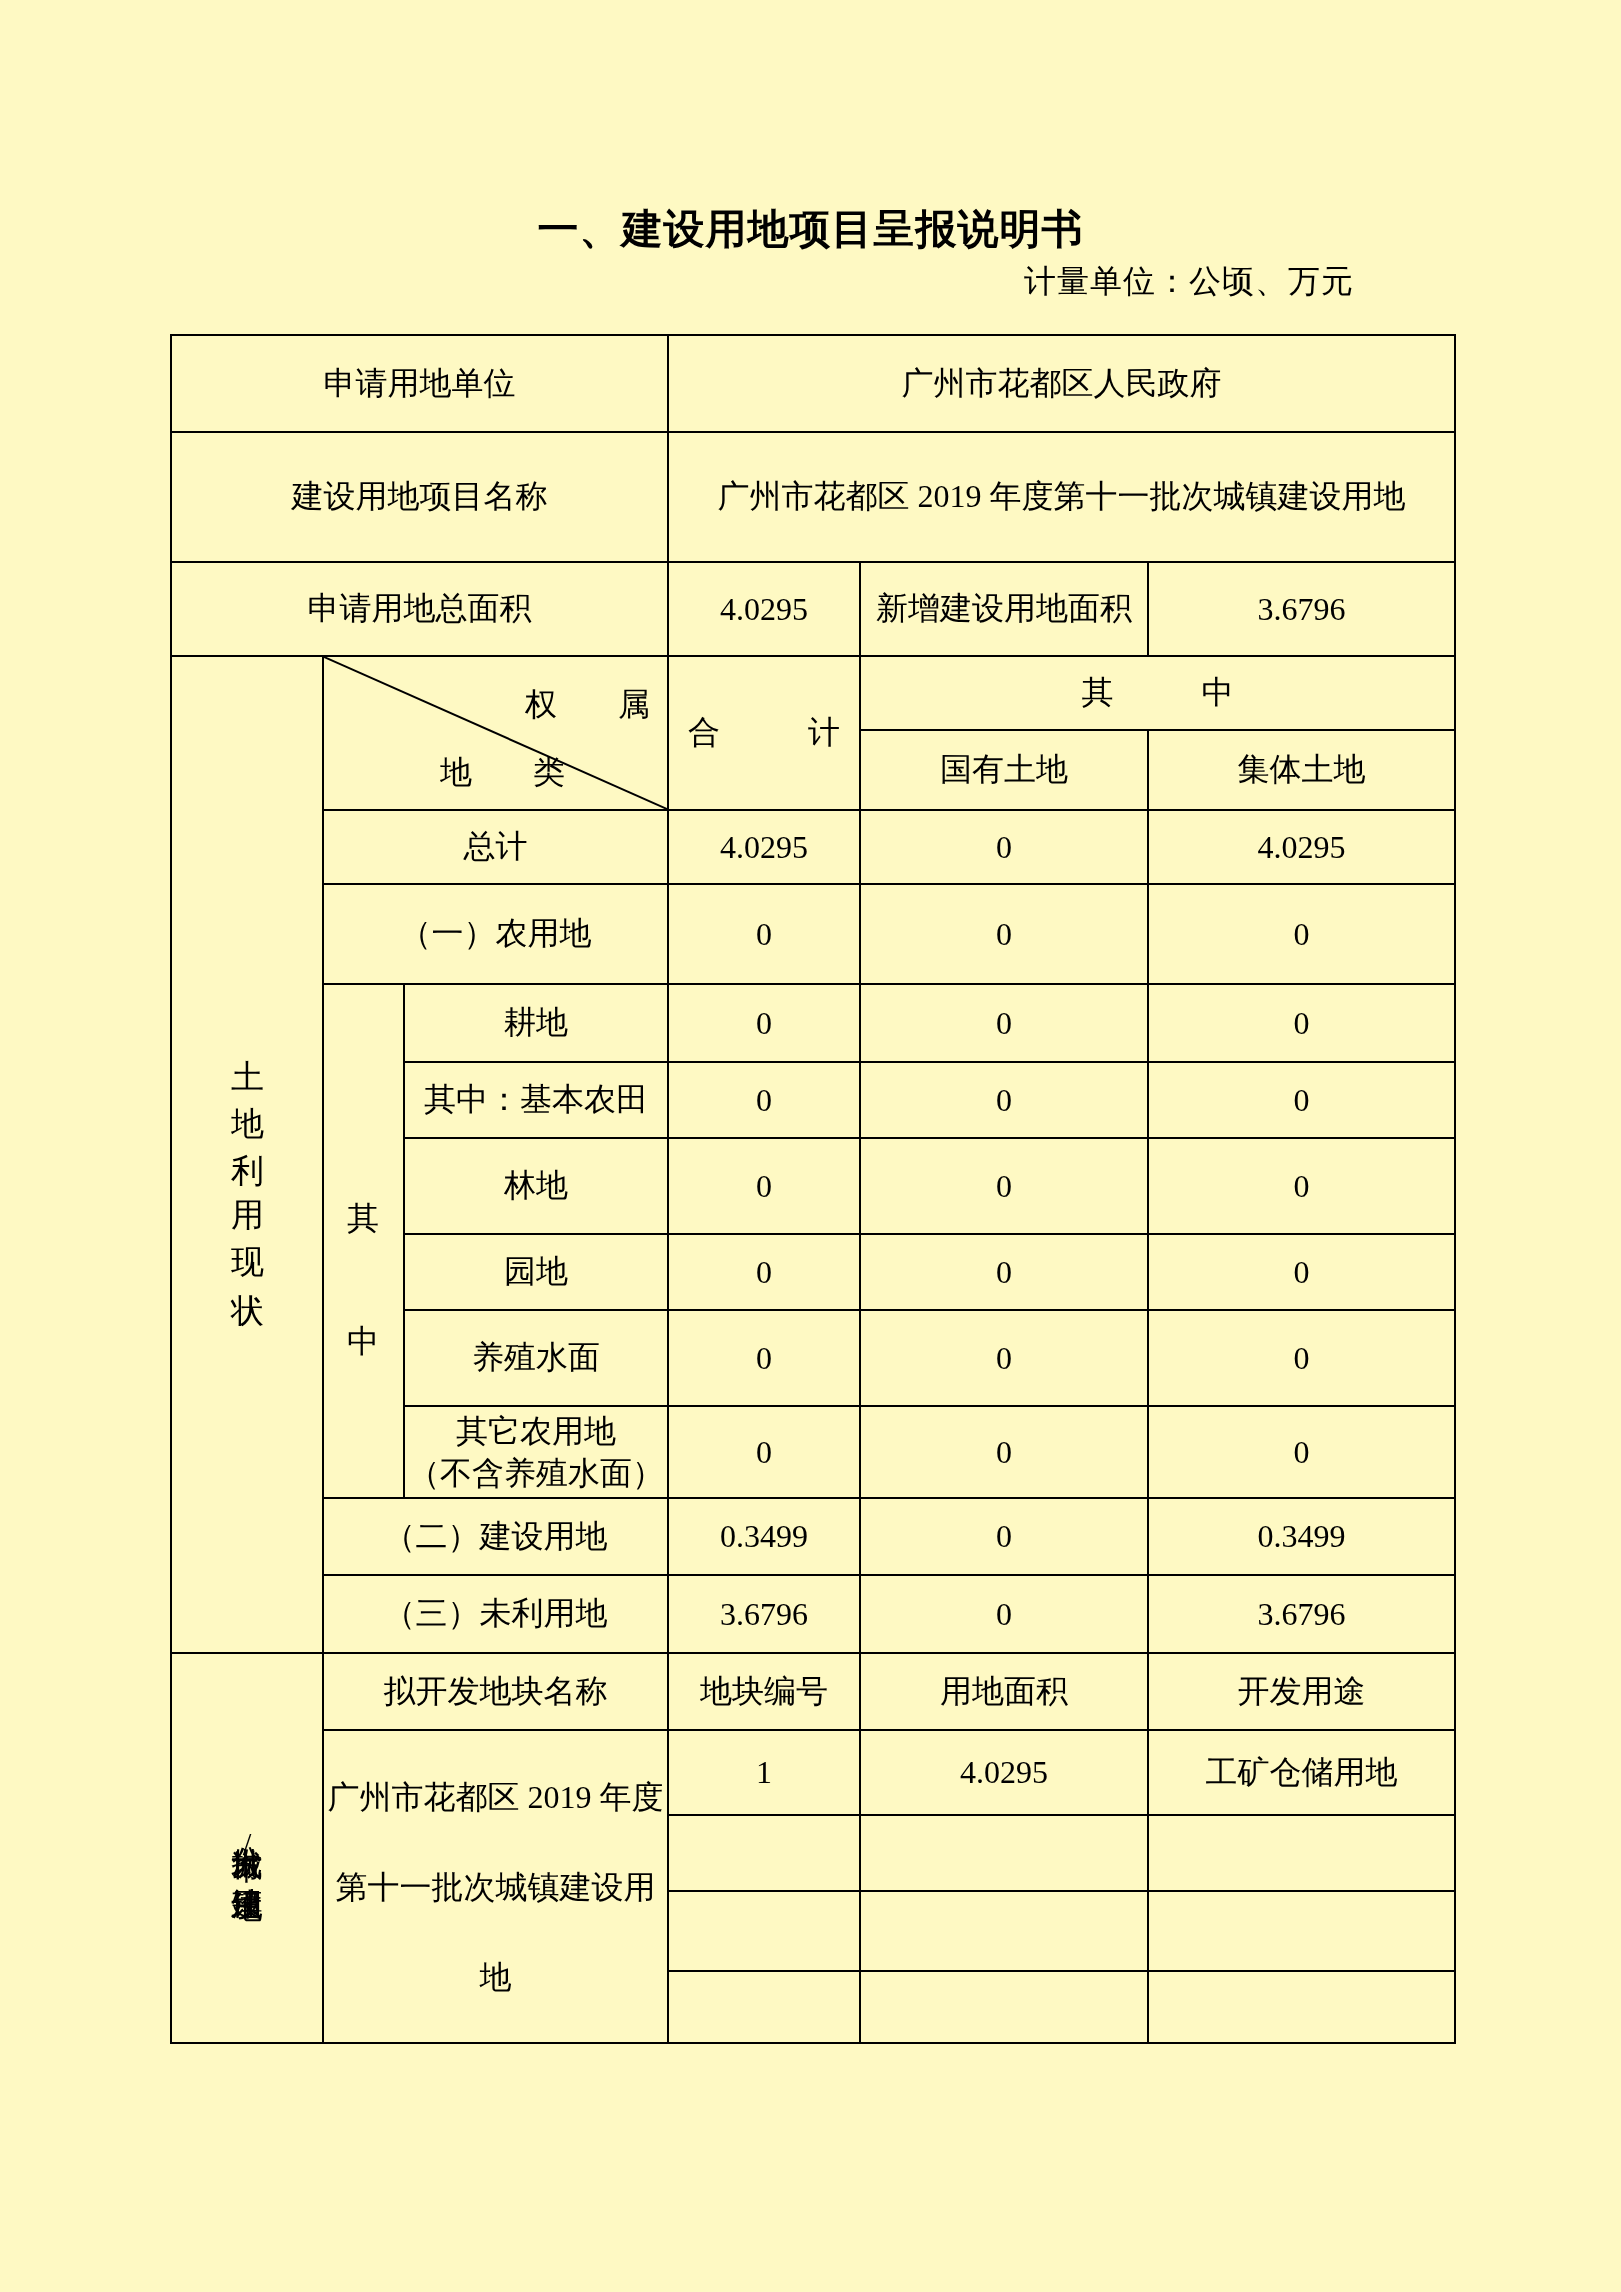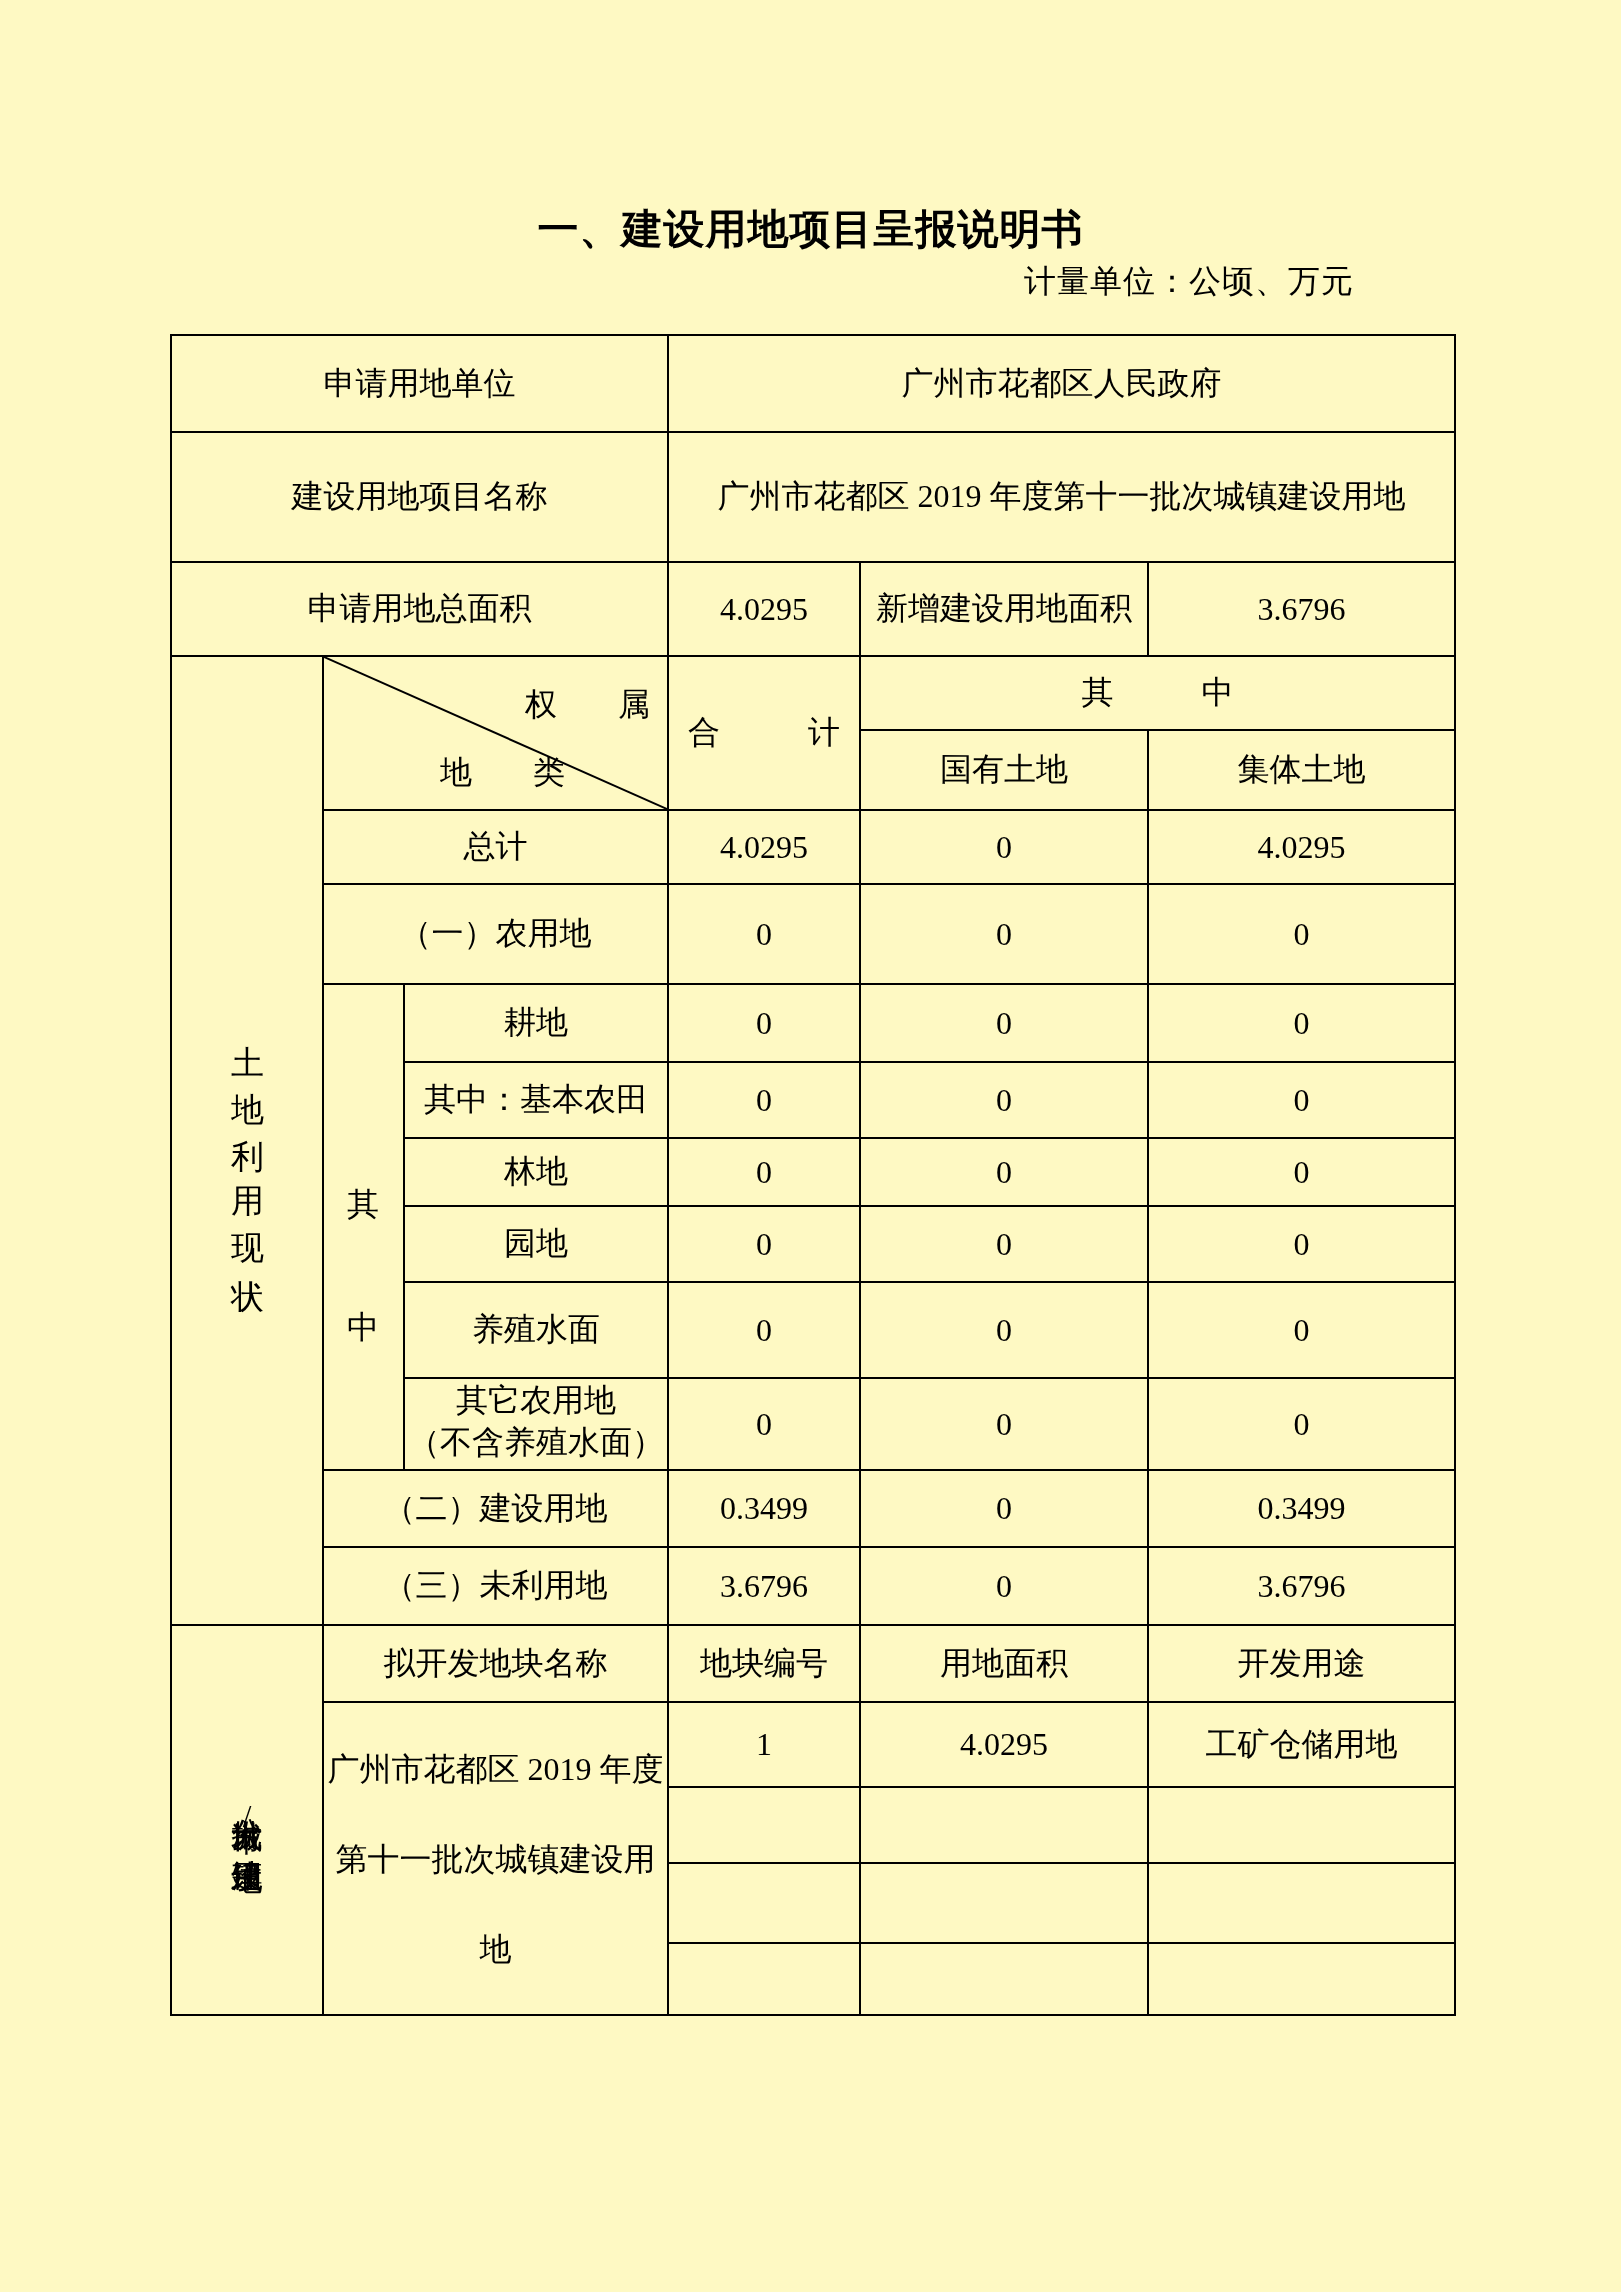--- a/index.html
+++ b/index.html
@@ -27,21 +27,21 @@
     border-collapse:collapse;table-layout:fixed;
     border:2.9px solid #000;
   }
   table.form td{
     border:2px solid #000;
     text-align:center;vertical-align:middle;
     font-size:32px;padding:0;
     overflow:hidden;
   }
   td.project-cell{white-space:nowrap;font-size:31px;}
-  td.wrap2{white-space:pre-line;line-height:1.32;font-size:31px;font-family:Liberation Mono, monospace;}
+  td.wrap2{white-space:pre-line;line-height:1.32;font-size:31px;}
   td.name-cell{line-height:90px;padding:0 15.7px;}
   
   .ls-h90{letter-spacing:88px;margin-right:-88px;white-space:nowrap;}
   .ls-h62{letter-spacing:61px;margin-right:-61px;white-space:nowrap;}
   
   .vtext{
     writing-mode:vertical-lr;
     text-orientation:upright;
     display:inline-block;
     line-height:1;
@@ -139,21 +139,21 @@
       <td>0</td>
     </tr>
 
     <tr style="height:76px">
       <td>其中：基本农田</td>
       <td>0</td>
       <td>0</td>
       <td>0</td>
     </tr>
 
-    <tr style="height:68px">
+    <tr style="height:96px">
       <td>林地</td>
       <td>0</td>
       <td>0</td>
       <td>0</td>
     </tr>
 
     <tr style="height:76px">
       <td>园地</td>
       <td>0</td>
       <td>0</td>

